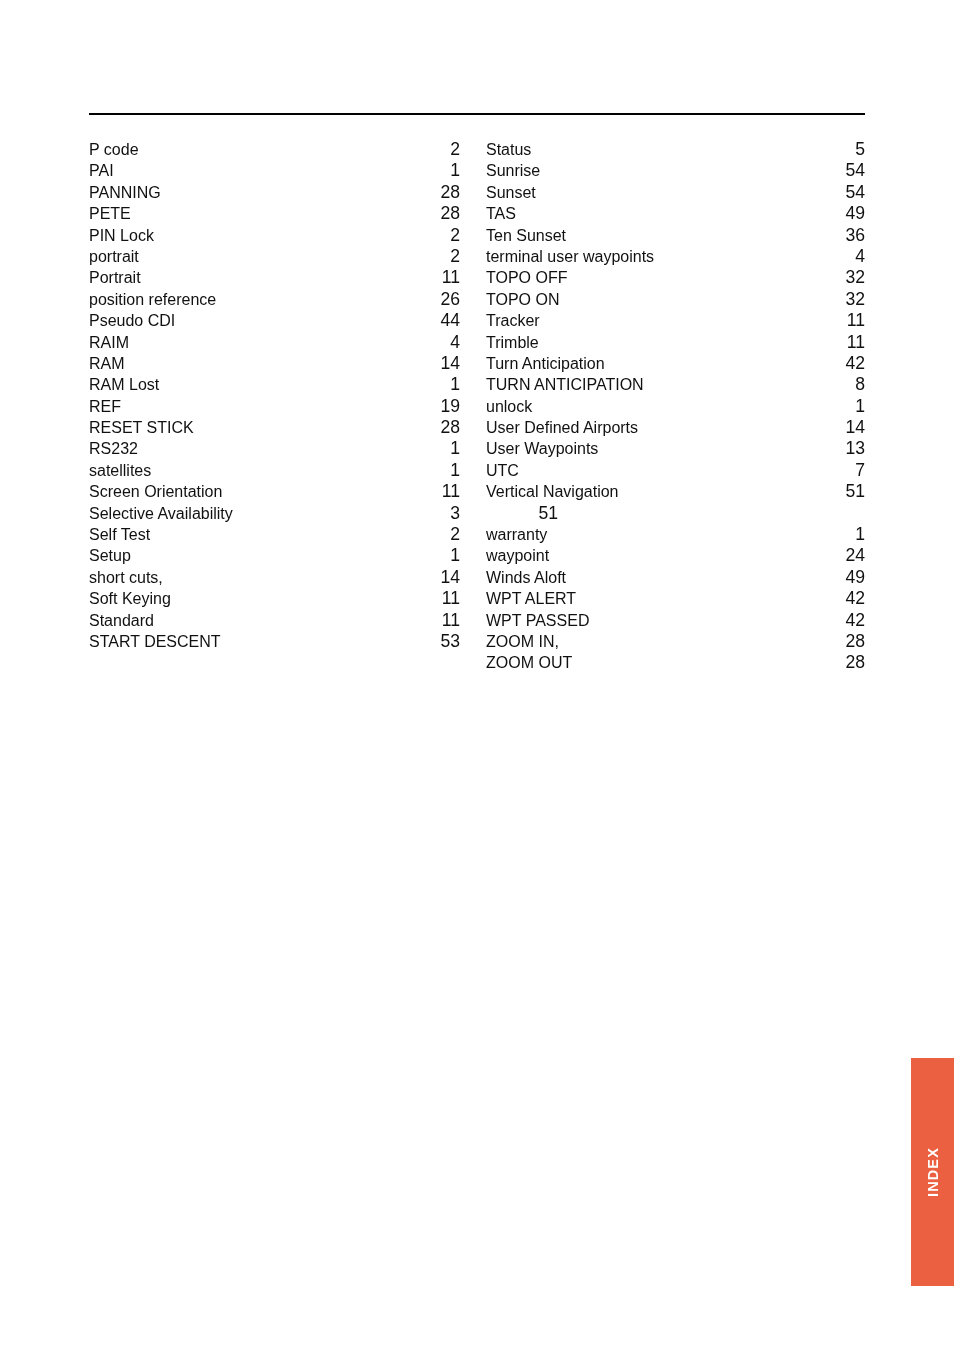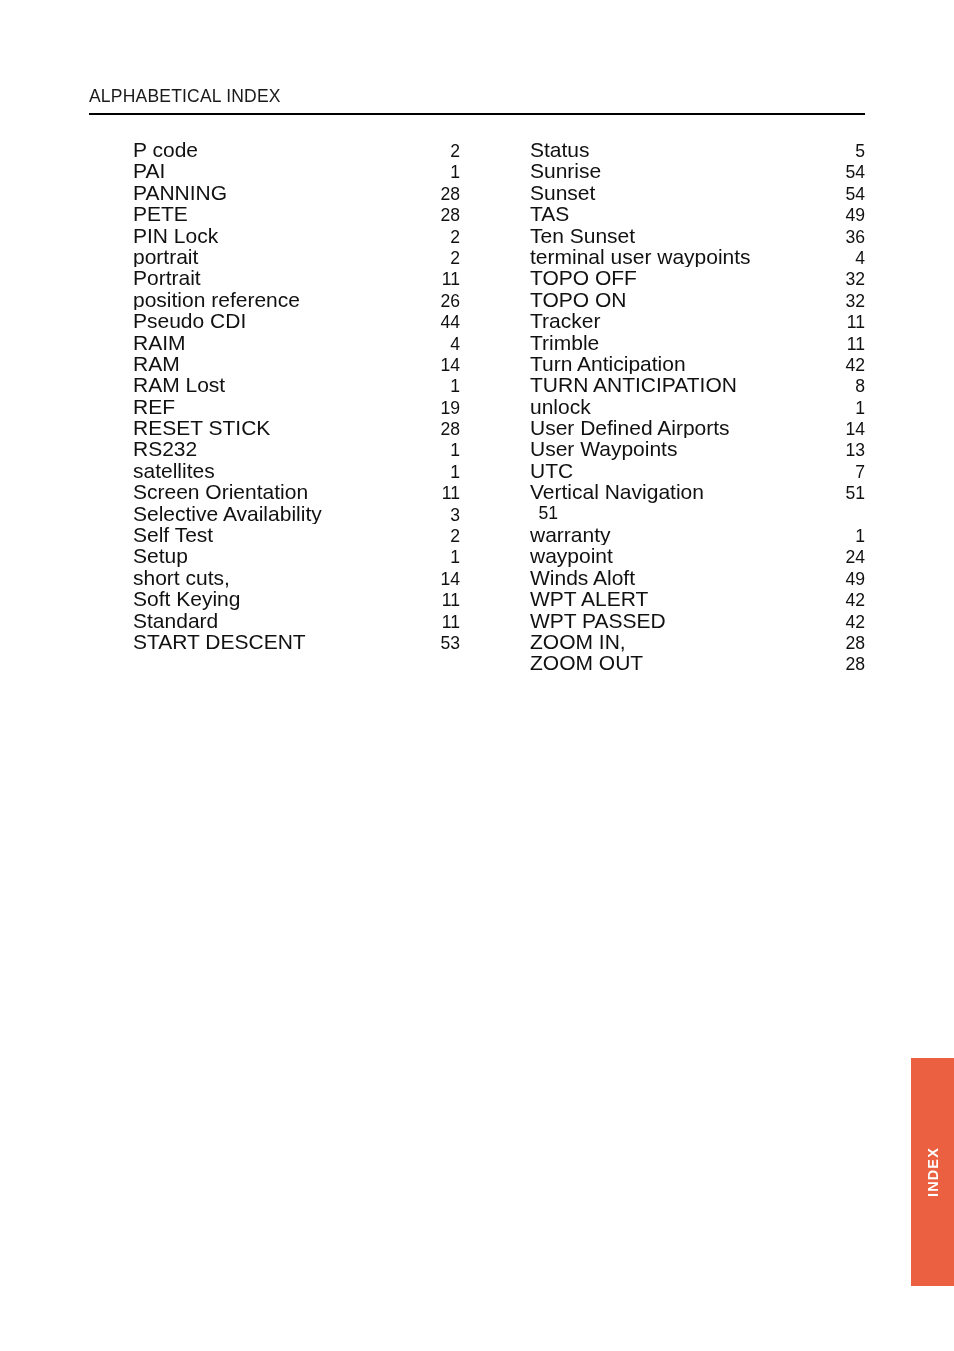--- a/index.html
+++ b/index.html
@@ -61,25 +61,24 @@
   }
   .index-row {
     display: flex;
     flex-direction: row;
     align-items: baseline;
     height: 21.4px;
     line-height: 21.4px;
   }
   .entry-term {
     flex: 1 1 auto;
-    font-size: 21px;
+    font-size: 16px;
     white-space: nowrap;
     overflow: hidden;
     color: #111111;
-    margin-left: 44px;
   }
   .entry-page {
     flex: 0 0 auto;
     width: 72px;
     text-align: right;
     font-size: 17.6px;
     color: #111111;
   }
   
   .index-column.left .entry-page { padding-right: 8px; }
@@ -106,23 +105,20 @@
     font-size: 14.5px;
     font-weight: bold;
     letter-spacing: 1.1px;
   }
 </style>
 </head>
 <body>
 
 <div class="page">
 
-  <div class="header">
-    <div class="header-title">ALPHABETICAL INDEX</div>
-  </div>
   <div class="header-rule"></div>
 
   <div class="index-body">
     <div class="index-column left">
         <div class="index-row">
           <span class="entry-term">P code</span>
           <span class="entry-page">2</span>
         </div>
         <div class="index-row">
           <span class="entry-term">PAI</span>

